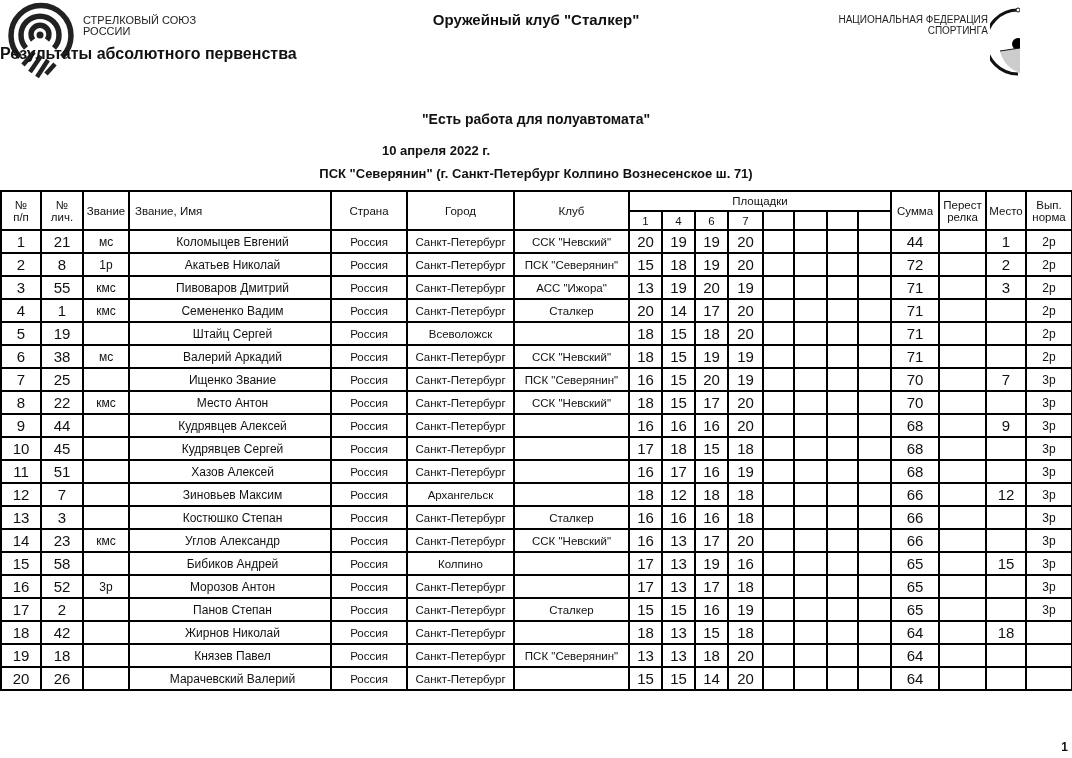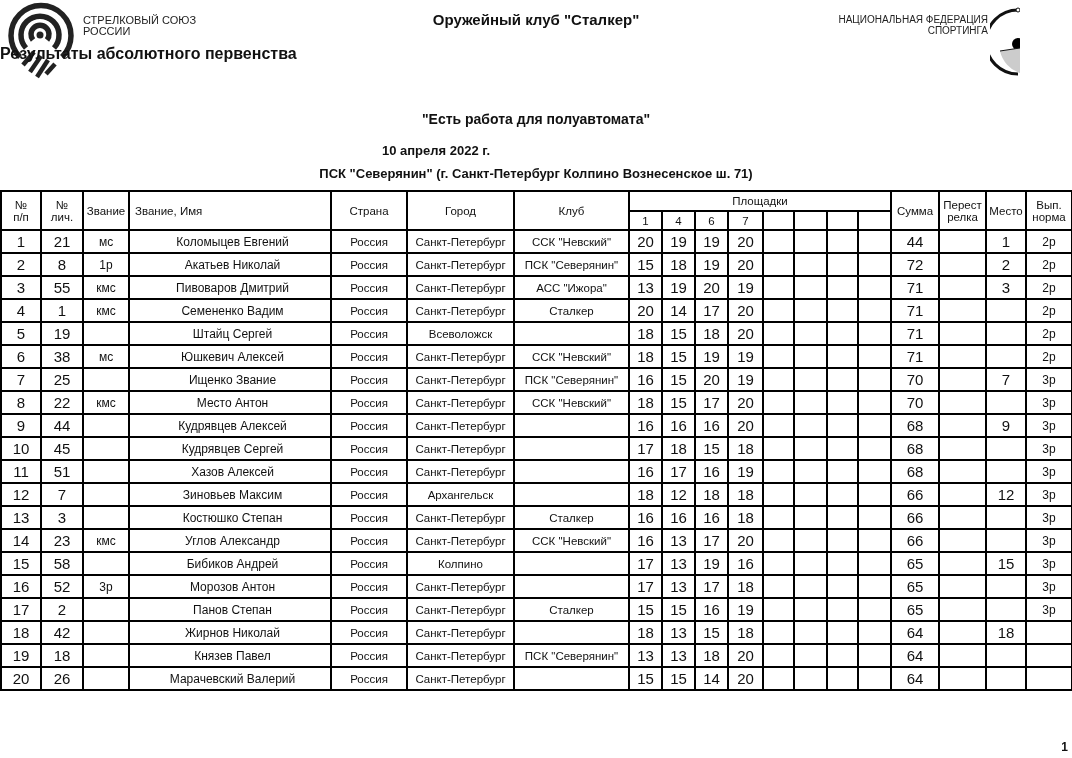--- a/index.html
+++ b/index.html
@@ -222,21 +222,21 @@
         <td></td>
         <td class="big">71</td>
         <td></td>
         <td class="big"></td>
         <td>2р</td>
       </tr>
       <tr>
         <td class="big">6</td>
         <td class="big">38</td>
         <td>мс</td>
-        <td class="name">Юшкевич Алексей</td>
+        <td class="name">Валерий Аркадий</td>
         <td class="small">Россия</td>
         <td class="small">Санкт-Петербург</td>
         <td class="small">ССК "Невский"</td>
         <td class="big">18</td>
         <td class="big">15</td>
         <td class="big">19</td>
         <td class="big">19</td>
         <td></td>
         <td></td>
         <td></td>

